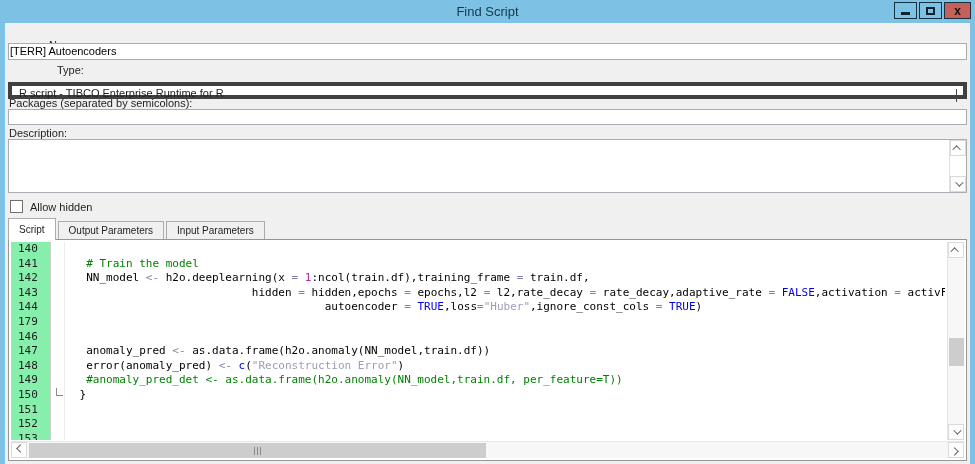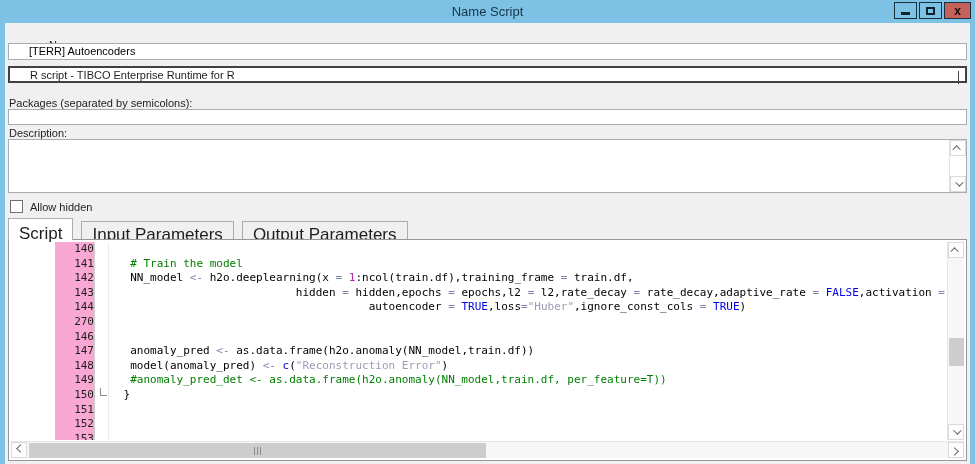--- a/index.html
+++ b/index.html
@@ -22,26 +22,26 @@
              display:flex; align-items:center; justify-content:center; cursor:pointer; }
   .win-btn.close { background:#c4615a; width:27px; }
   .sym-min { width:9px; height:3px; background:#10242f; margin-top:6px; }
   .sym-max { width:9px; height:8px; border:2px solid #10242f; background:transparent; }
   .sym-close { font-weight:bold; font-size:12px; color:#1c0d0d; line-height:1; }
 
   
   .content { position:absolute; top:23px; left:5px; width:965px; height:441px; background:#f0f0f0; }
   .lbl { position:absolute; left:4px; font-size:11px; color:#1e1e1e; }
   .tb { position:absolute; left:3px; width:959px; background:#fff; border:1px solid #a9acb2;
-        font-family:"Liberation Sans",sans-serif; font-size:11px; padding:1px 20px; color:#000; }
+        font-family:"Liberation Sans",sans-serif; font-size:11px; padding:1px 1px; color:#000; }
 
   .lbl-name { top:16px;padding-left:40px; }   .tb-name { top:20px; height:17px; line-height:13px; }
   .lbl-type { top:41px;margin-left:48px; }
-  .dd { position:absolute; top:43px; left:3px; width:959px; height:17px; background:#fff;
-        border:2px solid #404040; padding:1px 20px; line-height:13px; cursor:pointer; }
+  .dd { position:absolute; top:59px; left:3px; width:959px; height:17px; background:#fff;
+        border:4px solid #404040; padding:1px 7px; line-height:13px; cursor:pointer; }
   .dd-arrow { position:absolute; right:6px; top:4px; }
   .lbl-pack { top:74px;text-align:center; }  .tb-pack { top:86px; height:16px; }
   .lbl-desc { top:104px; }
   .desc { position:absolute; top:116px; left:3px; width:959px; height:54px;
           background:#fff; border:1px solid #a9acb2; }
   .desc-scroll { position:absolute; right:0; top:0; width:17px; height:52px;
                  border-left:1px solid #e0e0e0; background:#fff; }
   .sb-btn { width:16px; height:16px; background:#fdfdfd; border:1px solid #dadada;
             display:flex; align-items:center; justify-content:center; cursor:pointer; }
   .sb-btn.bottom { position:absolute; bottom:0; }
@@ -51,31 +51,31 @@
   .chev-left { transform:rotate(-45deg) translateX(2px); }
   .chev-right{ transform:rotate(135deg) translateX(2px); }
   .chev-sm   { width:5px; height:5px; border-color:#444; }
 
   .caching { position:absolute; top:177px; left:5px; display:flex; align-items:center; gap:7px; cursor:pointer; }
   .checkbox { width:13px; height:13px; background:#fff; border:1px solid #707070; }
 
   
   .tabs { position:absolute; top:195px; left:3px; display:flex; align-items:flex-end; height:22px; }
   .tab { height:19px; padding:3px 10px 0 10px; border:1px solid #acacac; border-bottom:none;
-         background:#f0f0f0; margin-right:8px; cursor:pointer; font-size:17px; color:#1e1e1e; }
+         background:#f0f0f0; margin-right:2px; cursor:pointer; font-size:10px; color:#1e1e1e; }
   .tab.active { height:22px; background:#fff; position:relative; z-index:3; padding-top:5px; }
 
   
   .panel { position:absolute; top:216px; left:3px; width:959px; height:222px;
            background:#fff; border:1px solid #979797; z-index:2; }
   .editor { position:absolute; top:2px; left:2px; right:21px; bottom:20px; overflow:hidden;
             font-family:"DejaVu Sans Mono", monospace; font-size:11px; cursor:text; }
   .code-row { display:flex; height:14.6px; line-height:14.6px; white-space:pre; }
-  .gutter-num { width:40px; flex:0 0 40px; text-align:right; padding-left:7px; color:#1e1e1e;
-                border-right:1px solid #cfcfcf; background:#f9a8d4;margin-left:44px; }
+  .gutter-num { width:40px; flex:0 0 40px; text-align:left; padding-left:7px; color:#1e1e1e;
+                border-right:1px solid #cfcfcf; background:#86efac; }
   .fold-margin { width:14px; flex:0 0 14px; position:relative; border-right:1px solid #ececec; }
   .fold-end { position:absolute; left:5px; top:0; width:7px; height:8px;
               border-left:1px solid #8a8a8a; border-bottom:1px solid #8a8a8a; }
   .code-text { padding-left:8px; white-space:pre;text-align:right; }
   .tok-plain   { color:#000000; }
   .tok-comment { color:#007f00; }
   .tok-op      { color:#8080a8; }
   .tok-kw      { color:#0000e0; }
   .tok-fn      { color:#0000e0; }
   .tok-num     { color:#af2baf; }
@@ -94,21 +94,21 @@
              display:flex; align-items:center; justify-content:center; cursor:pointer; }
   .grip { width:8px; height:8px;
           background:repeating-linear-gradient(90deg,#8a8a8a 0 1px,transparent 1px 3px); }
 </style>
 </head>
 <body>
 
 <div class="window">
 
   <div class="titlebar">
-    <span class="titlebar-text">Name Script</span>
+    <span class="titlebar-text">Find Script</span>
   </div>
   <div class="win-controls">
     <div class="win-btn" title="Minimize">
       <span class="sym-min"></span>
     </div>
     <div class="win-btn" title="Maximize">
       <span class="sym-max"></span>
     </div>
     <div class="win-btn close" title="Close">
       <span class="sym-close">x</span>
@@ -146,36 +146,36 @@
       </div>
     </div>
 
     <div class="caching">
       <span class="checkbox"></span>
       <span>Allow hidden</span>
     </div>
 
     <div class="tabs">
       <div class="tab active">Script</div>
+      <div class="tab">Output Parameters</div>
       <div class="tab">Input Parameters</div>
-      <div class="tab">Output Parameters</div>
     </div>
 
     <div class="panel">
       <div class="editor">
         <div id="code-lines">
             <div class="code-row"><div class="gutter-num">140</div><div class="fold-margin"></div><div class="code-text"></div></div>
             <div class="code-row"><div class="gutter-num">141</div><div class="fold-margin"></div><div class="code-text"><span class="tok-comment">  # Train the model</span></div></div>
             <div class="code-row"><div class="gutter-num">142</div><div class="fold-margin"></div><div class="code-text"><span class="tok-plain">  NN_model </span><span class="tok-op">&lt;-</span><span class="tok-plain"> h2o.deeplearning(x </span><span class="tok-op">=</span><span class="tok-plain"> </span><span class="tok-num">1</span><span class="tok-plain">:ncol(train.df),training_frame </span><span class="tok-op">=</span><span class="tok-plain"> train.df,</span></div></div>
             <div class="code-row"><div class="gutter-num">143</div><div class="fold-margin"></div><div class="code-text"><span class="tok-plain">                           hidden </span><span class="tok-op">=</span><span class="tok-plain"> hidden,epochs </span><span class="tok-op">=</span><span class="tok-plain"> epochs,l2 </span><span class="tok-op">=</span><span class="tok-plain"> l2,rate_decay </span><span class="tok-op">=</span><span class="tok-plain"> rate_decay,adaptive_rate </span><span class="tok-op">=</span><span class="tok-plain"> </span><span class="tok-kw">FALSE</span><span class="tok-plain">,activation </span><span class="tok-op">=</span><span class="tok-plain"> activFn,</span></div></div>
             <div class="code-row"><div class="gutter-num">144</div><div class="fold-margin"></div><div class="code-text"><span class="tok-plain">                                      autoencoder </span><span class="tok-op">=</span><span class="tok-plain"> </span><span class="tok-kw">TRUE</span><span class="tok-plain">,loss</span><span class="tok-op">=</span><span class="tok-str">"Huber"</span><span class="tok-plain">,ignore_const_cols </span><span class="tok-op">=</span><span class="tok-plain"> </span><span class="tok-kw">TRUE</span><span class="tok-plain">)</span></div></div>
-            <div class="code-row"><div class="gutter-num">270</div><div class="fold-margin"></div><div class="code-text"></div></div>
+            <div class="code-row"><div class="gutter-num">179</div><div class="fold-margin"></div><div class="code-text"></div></div>
             <div class="code-row"><div class="gutter-num">146</div><div class="fold-margin"></div></div>
             <div class="code-row"><div class="gutter-num">147</div><div class="fold-margin"></div><div class="code-text"><span class="tok-plain">  anomaly_pred </span><span class="tok-op">&lt;-</span><span class="tok-plain"> as.data.frame(h2o.anomaly(NN_model,train.df))</span></div></div>
-            <div class="code-row"><div class="gutter-num">148</div><div class="fold-margin"></div><div class="code-text"><span class="tok-plain">  model(anomaly_pred) </span><span class="tok-op">&lt;-</span><span class="tok-plain"> </span><span class="tok-fn">c</span><span class="tok-plain">(</span><span class="tok-str">"Reconstruction Error"</span><span class="tok-plain">)</span></div></div>
+            <div class="code-row"><div class="gutter-num">148</div><div class="fold-margin"></div><div class="code-text"><span class="tok-plain">  error(anomaly_pred) </span><span class="tok-op">&lt;-</span><span class="tok-plain"> </span><span class="tok-fn">c</span><span class="tok-plain">(</span><span class="tok-str">"Reconstruction Error"</span><span class="tok-plain">)</span></div></div>
             <div class="code-row"><div class="gutter-num">149</div><div class="fold-margin"></div><div class="code-text"><span class="tok-comment">  #anomaly_pred_det &lt;- as.data.frame(h2o.anomaly(NN_model,train.df, per_feature=T))</span></div></div>
             <div class="code-row"><div class="gutter-num">150</div><div class="fold-margin"><div class="fold-end"></div></div><div class="code-text"><span class="tok-plain"> }</span></div></div>
             <div class="code-row"><div class="gutter-num">151</div><div class="fold-margin"></div><div class="code-text"></div></div>
             <div class="code-row"><div class="gutter-num">152</div><div class="fold-margin"></div><div class="code-text"></div></div>
             <div class="code-row"><div class="gutter-num">153</div><div class="fold-margin"></div><div class="code-text"></div></div>
           </div>
       </div>
 
       <div class="v-scroll">
         <div class="sb-btn" style="position:absolute;top:0;left:0;">

